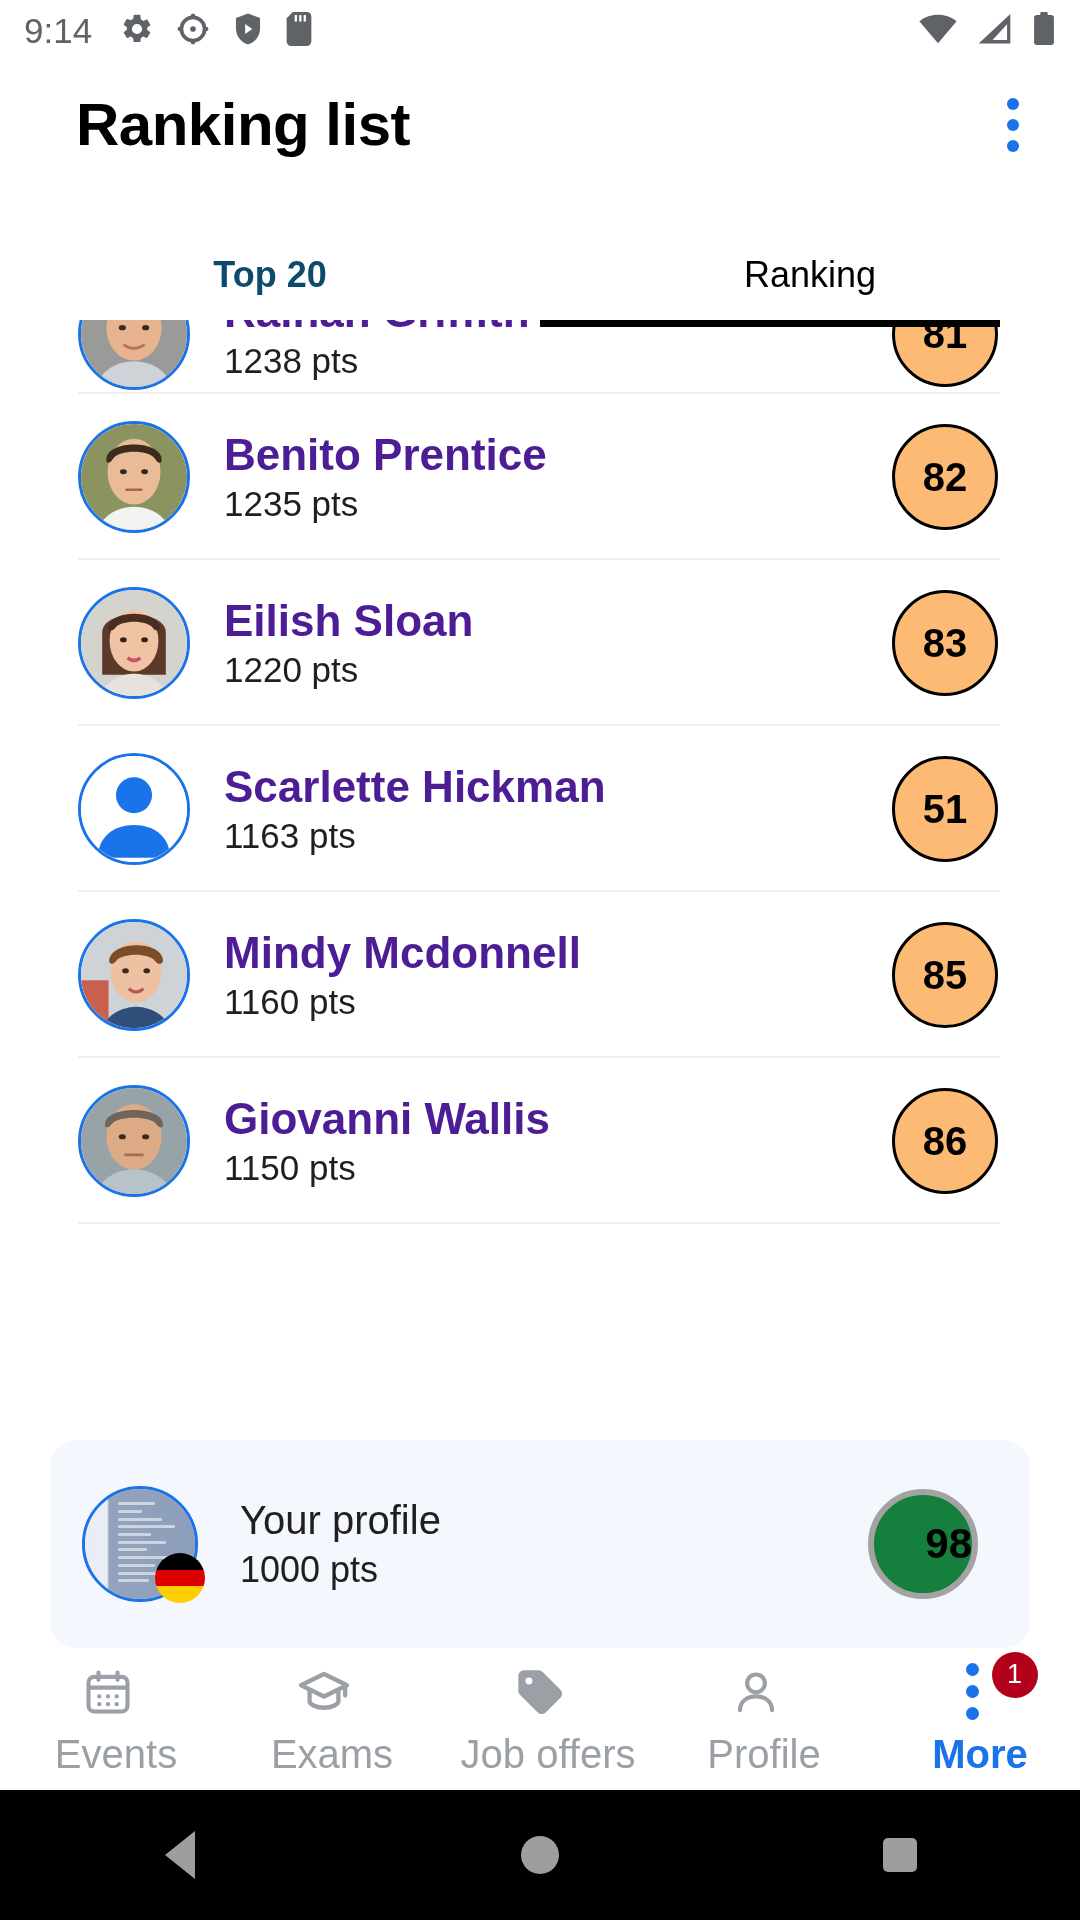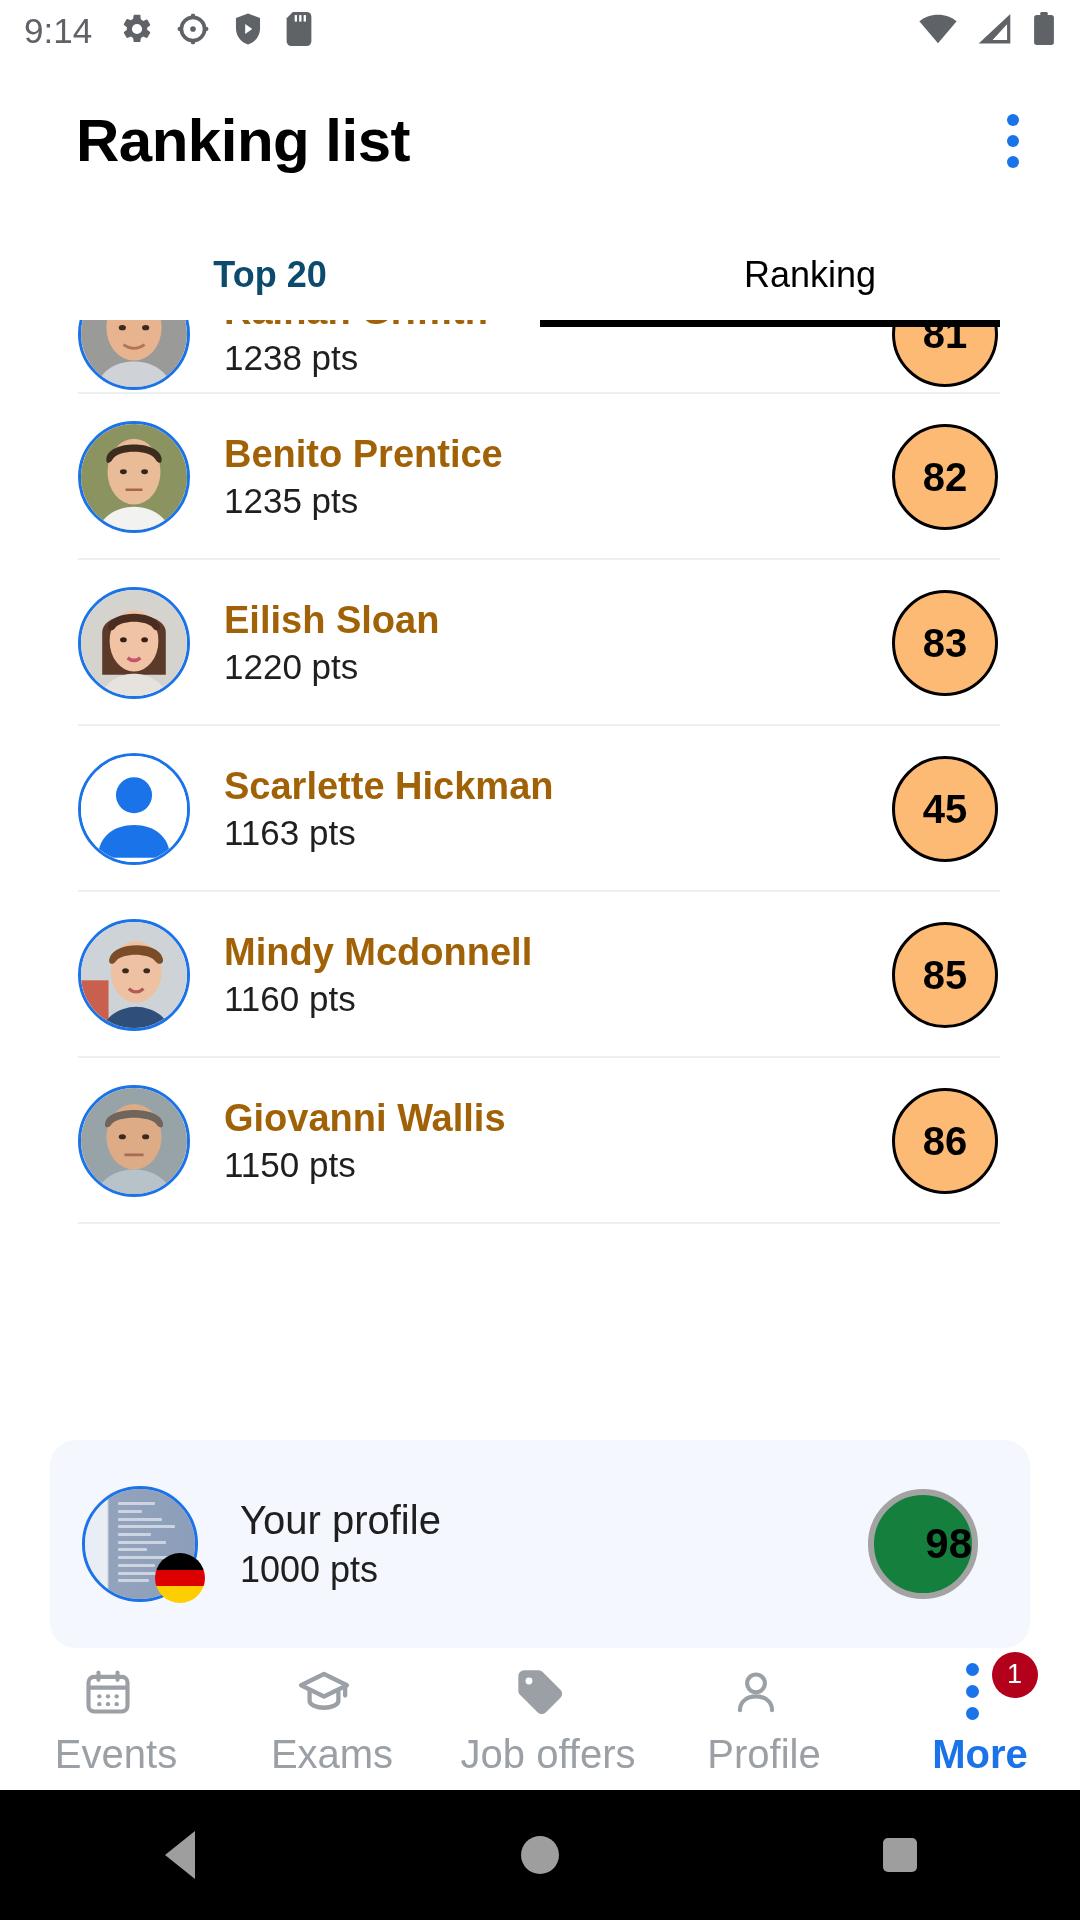--- a/index.html
+++ b/index.html
@@ -20,21 +20,21 @@
     font-size:35px; color:#5f6368; letter-spacing:0px;
     font-family:"Liberation Sans", sans-serif;
   }
   .sb-left-icons{ display:flex; align-items:center; gap:22px; margin-left:28px; }
   .sb-spacer{ flex:1; }
   .sb-right-icons{ display:flex; align-items:center; gap:18px; }
   .sb-icon{ display:block; }
 
   
   .header{
-    position:absolute; top:76px; left:0; width:1080px; height:130px;
+    position:absolute; top:60px; left:0; width:1080px; height:130px;
     display:flex; align-items:center; padding:0 36px 0 76px;
   }
   .page-title{
     font-size:60px; font-weight:bold; color:#000000; letter-spacing:-0.5px;
     line-height:1;
   }
   .header-spacer{ flex:1; }
   .kebab{
     width:62px; height:62px; display:flex; flex-direction:column;
     align-items:center; justify-content:center; gap:9px; cursor:pointer;
@@ -70,21 +70,21 @@
   }
   .row .divider{
     position:absolute; left:78px; right:80px; bottom:0; height:2px; background:#eceef0;
   }
   .avatar-wrap{
     width:112px; height:112px; border-radius:50%; flex:none;
     border:3px solid #1a73e8; overflow:hidden; position:relative; background:#ffffff;
   }
   .avatar-img{ width:100%; height:100%; display:block; }
   .row-text{ margin-left:34px; flex:1; display:flex; flex-direction:column; justify-content:center; gap:8px; }
-  .row-name{ font-size:38px; font-weight:bold; color:#a16207; line-height:1.05; }
+  .row-name{ font-size:44px; font-weight:bold; color:#4c1d95; line-height:1.05; }
   .row-pts{ font-size:35px; color:#1f1f1f; line-height:1.05; }
   .rank-circle{
     width:106px; height:106px; border-radius:50%; border:3px solid #000000;
     display:flex; align-items:center; justify-content:center; flex:none;
     margin-right:82px; background:#fdba74;
   }
   .rank-num{ font-size:40px; font-weight:bold; color:#000000; }
 
   
   .profile-card{
@@ -304,21 +304,21 @@
         <rect width="100" height="100" fill="#ffffff"></rect>
         <circle cx="50" cy="37" r="17" fill="#1a73e8"></circle>
         <path d="M16 96c0-20 15-31 34-31s34 11 34 31z" fill="#1a73e8"></path>
       </svg>
     </div>
     <div class="row-text">
       <div class="row-name">Scarlette Hickman</div>
       <div class="row-pts">1163 pts</div>
     </div>
     <div class="rank-circle">
-      <span class="rank-num">45</span>
+      <span class="rank-num">51</span>
     </div>
     <div class="divider"></div>
   </div>
 
   <div class="row">
     <div class="avatar-wrap">
       <svg class="avatar-img" viewBox="0 0 100 100">
         <rect width="100" height="100" fill="#cdd3d6"></rect>
         <rect x="0" y="55" width="26" height="45" fill="#c9604e"></rect>
         <ellipse cx="52" cy="47" rx="24" ry="29" fill="#eec1a2"></ellipse>

